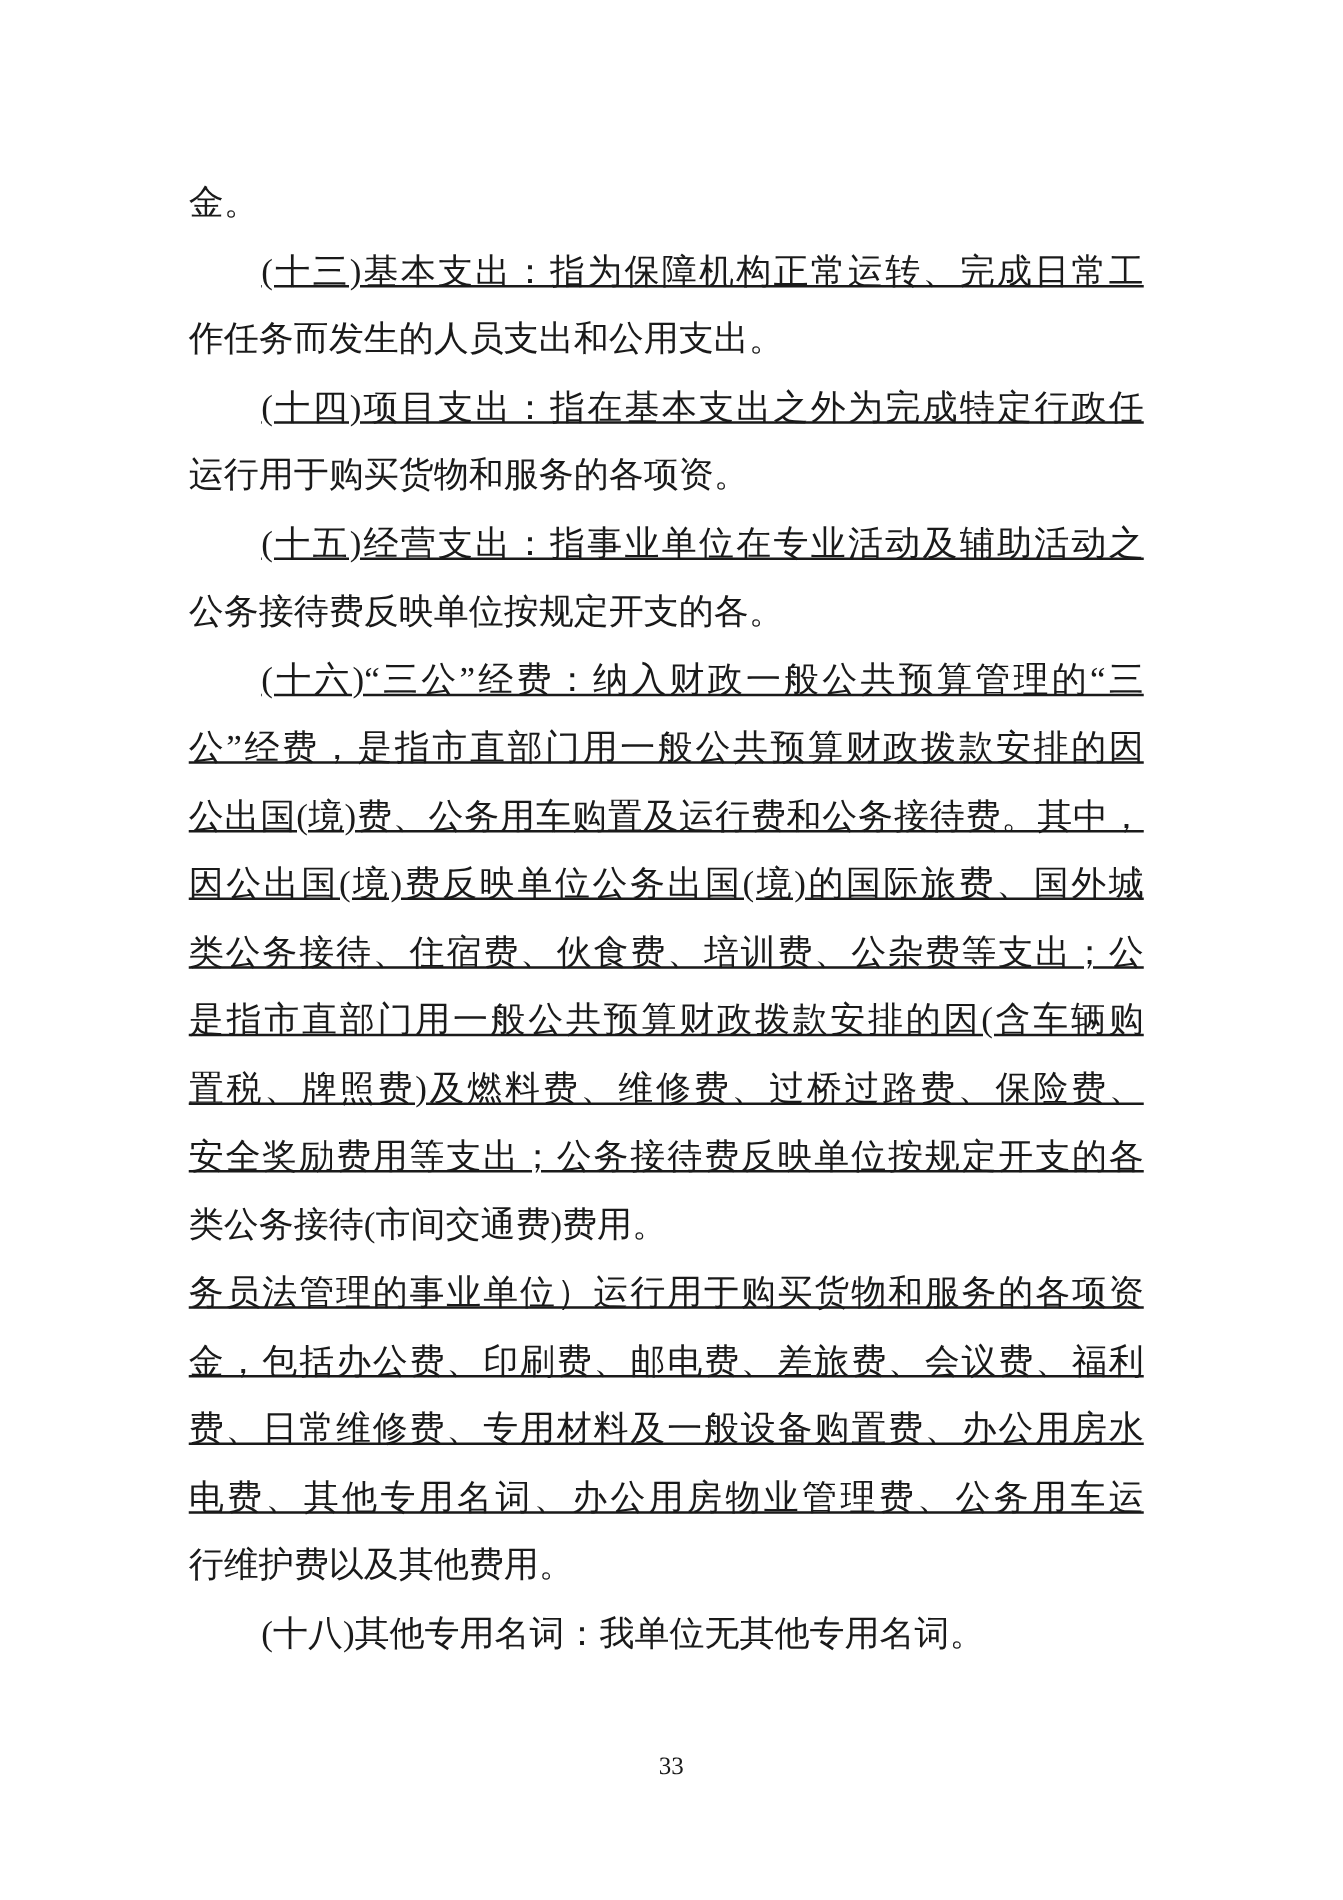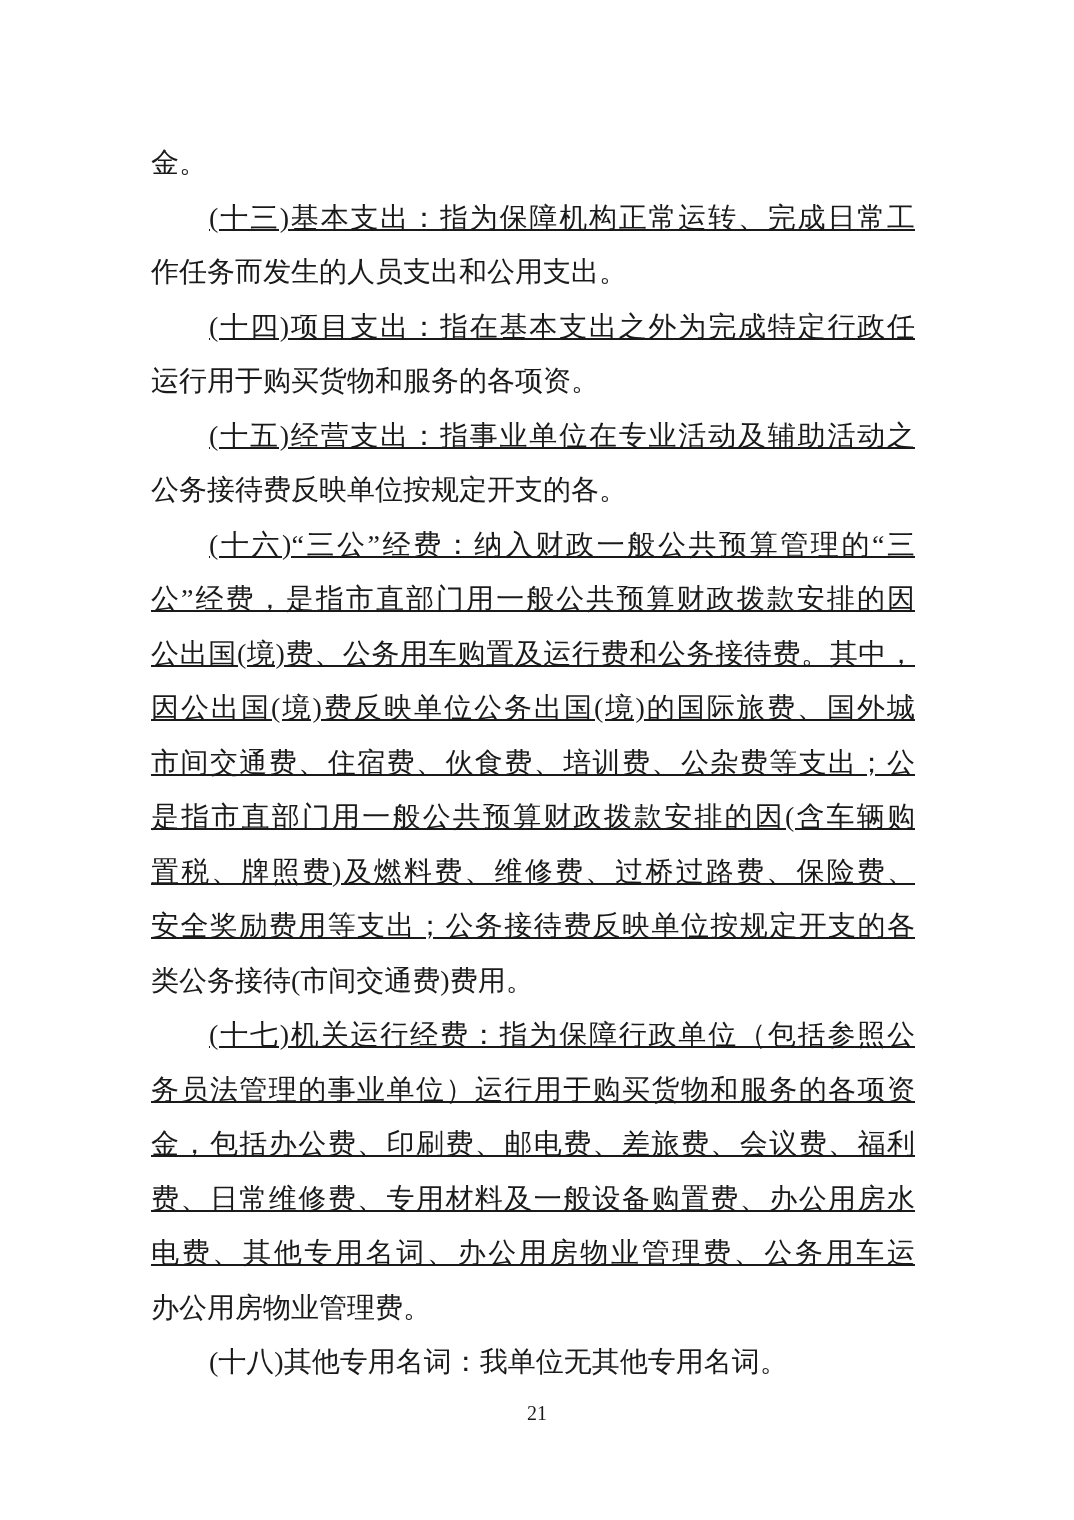--- a/index.html
+++ b/index.html
@@ -72,32 +72,31 @@
       </div>
       <div class="paragraph">
         <div class="line full indent">(十五)经营支出：指事业单位在专业活动及辅助活动之</div>
         <div class="line end">公务接待费反映单位按规定开支的各。</div>
       </div>
       <div class="paragraph">
         <div class="line full indent">(十六)“三公”经费：纳入财政一般公共预算管理的“三</div>
         <div class="line full">公”经费，是指市直部门用一般公共预算财政拨款安排的因</div>
         <div class="line full">公出国(境)费、公务用车购置及运行费和公务接待费。其中，</div>
         <div class="line full">因公出国(境)费反映单位公务出国(境)的国际旅费、国外城</div>
-        <div class="line full">市间交通费、住宿费、伙食费、培训费、公杂费等支出；公</div>
+        <div class="line full">类公务接待、住宿费、伙食费、培训费、公杂费等支出；公</div>
         <div class="line full">是指市直部门用一般公共预算财政拨款安排的因(含车辆购</div>
         <div class="line full">置税、牌照费)及燃料费、维修费、过桥过路费、保险费、</div>
         <div class="line full">安全奖励费用等支出；公务接待费反映单位按规定开支的各</div>
         <div class="line end">类公务接待(市间交通费)费用。</div>
       </div>
       <div class="paragraph">
-        <div class="line full indent">(十七)机关运行经费：指为保障行政单位（包括参照公</div>
         <div class="line full">务员法管理的事业单位）运行用于购买货物和服务的各项资</div>
         <div class="line full">金，包括办公费、印刷费、邮电费、差旅费、会议费、福利</div>
         <div class="line full">费、日常维修费、专用材料及一般设备购置费、办公用房水</div>
         <div class="line full">电费、其他专用名词、办公用房物业管理费、公务用车运</div>
-        <div class="line end">办公用房物业管理费。</div>
+        <div class="line end">行维护费以及其他费用。</div>
       </div>
       <div class="paragraph">
         <div class="line end indent">(十八)其他专用名词：我单位无其他专用名词。</div>
       </div>
     </div>
-  <div class="page-number">21</div>
+  <div class="page-number">33</div>
 </div>
 
 </body></html>

